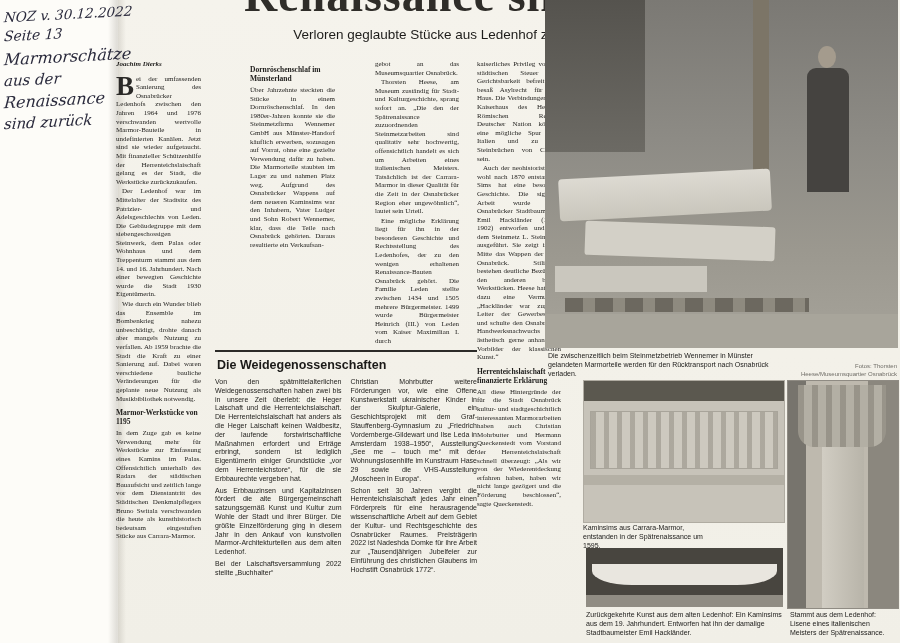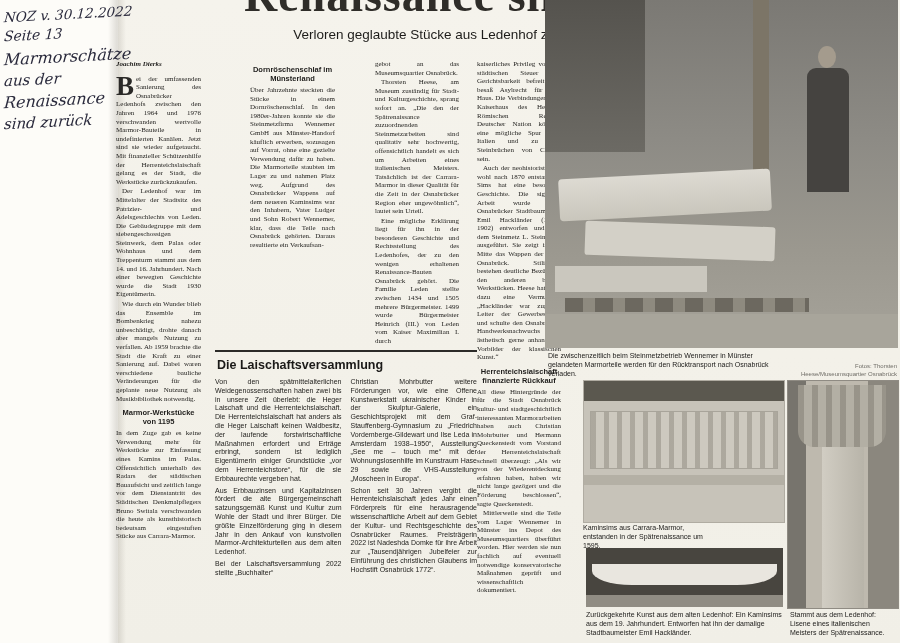--- a/index.html
+++ b/index.html
@@ -32,22 +32,22 @@
   
   .col{position:absolute;font:7px/8.6px "Liberation Serif",serif;text-align:justify;
     color:#1e1d1b;overflow:hidden;hyphens:auto;-webkit-hyphens:auto;}
   #col1{left:116px;top:60px;width:85px;height:583px;}
   #col2{left:250px;top:60px;width:85px;height:290px;}
   #col3{left:375px;top:60px;width:84px;height:290px;}
   #col4{left:477px;top:60px;width:84px;height:554px;}
   .col p{margin:0 0 1px;}
   .col p.indent{text-indent:6px;}
   .byline{font-style:italic;font-weight:bold;font-size:7px;text-align:left;margin:0 0 6px;}
-  .subhead{font-family:Liberation Sans, sans-serif;font-weight:bold;font-size:7.5px;
-    line-height:9px;text-align:center;margin:5px 0 3px;}
+  .subhead{font-family:Liberation Serif, serif;font-weight:bold;font-size:7.5px;
+    line-height:9px;text-align:left;margin:5px 0 3px;}
   .dropcap{float:left;font-size:27px;line-height:23px;font-weight:bold;padding-right:2px;color:#2a2927;}
 
   
   .box{position:absolute;left:215px;top:350px;width:262px;height:293px;border-top:2px solid #2c2b28;overflow:hidden;}
   .box-title{font-family:"Liberation Sans",sans-serif;font-weight:bold;font-size:12.5px;
     color:#1b1a18;margin:6px 0 6px 2px;}
   .box-cols{display:flex;gap:9px;}
   .box-col{width:50%;font:7px/8.8px "Liberation Sans",sans-serif;text-align:justify;color:#242320;}
   .box-col p{margin:0 0 3px;}
 
@@ -136,27 +136,26 @@
 
   <div id="col3" class="col">
     <p>gebot an das Museumsquartier Osnabrück.</p>
     <p class="indent">Thorsten Heese, am Museum zuständig für Stadt- und Kulturgeschichte, sprang sofort an. „Die den der Spätrenaissance zuzuordnenden Steinmetzarbeiten sind qualitativ sehr hochwertig, offensichtlich handelt es sich um Arbeiten eines italienischen Meisters. Tatsächlich ist der Carrara-Marmor in dieser Qualität für die Zeit in der Osnabrücker Region eher ungewöhnlich“, lautet sein Urteil.</p>
     <p class="indent">Eine mögliche Erklärung liegt für ihn in der besonderen Geschichte und Rechtsstellung des Ledenhofes, der zu den wenigen erhaltenen Renaissance-Bauten Osnabrück gehört. Die Familie Leden stellte zwischen 1434 und 1505 mehrere Bürgermeister. 1499 wurde Bürgermeister Heinrich (III.) von Leden vom Kaiser Maximilian I. durch</p>
   </div>
 
   <div id="col4" class="col">
     <p>kaiserliches Privileg von der städtischen Steuer und Gerichtsbarkeit befreit und besaß Asylrecht für sein Haus. Die Verbindungen zum Kaiserhaus des Heiligen Römischen Reiches Deutscher Nation könnten eine mögliche Spur nach Italien und zu den Steinbrüchen von Carrara sein.</p>
     <p class="indent">Auch der neohistoristische, wohl nach 1870 entstandene Sims hat eine besondere Geschichte. Die signierte Arbeit wurde vom Osnabrücker Stadtbaumeister Emil Hackländer (1830–1902) entworfen und von dem Steinmetz L. Steinhauer ausgeführt. Sie zeigt in der Mitte das Wappen der Stadt Osnabrück. Stilistisch bestehen deutliche Bezüge zu den anderen beiden Werkstücken. Heese hat auch dazu eine Vermutung: „Hackländer war zugleich Leiter der Gewerbeschule und schulte den Osnabrücker Handwerksnachwuchs ästhetisch gerne anhand der Vorbilder der klassischen Kunst.“</p>
-    <div class="subhead">Herrenteichslaischaft finanzierte Rückkauf</div>
+    <div class="subhead">Herrenteichslaischaft finanzierte Erklärung</div>
     <p>All diese Hintergründe der für die Stadt Osnabrück kultur- und stadtgeschichtlich interessanten Marmorarbeiten haben auch Christian Mohrbutter und Hermann Queckenstedt vom Vorstand der Herrenteichslaischaft schnell überzeugt: „Als wir von der Wiederentdeckung erfahren haben, haben wir nicht lange gezögert und die Förderung beschlossen“, sagte Queckenstedt.</p>
-    <p class="indent">Mittlerweile sind die Teile vom Lager Wennemer in Münster ins Depot des Museumsquartiers überführt worden. Hier werden sie nun fachlich auf eventuell notwendige konservatorische Maßnahmen geprüft und wissenschaftlich dokumentiert.</p>
   </div>
 
   <div class="box">
-    <div class="box-title">Die Laischaftsversammlung</div>
+    <div class="box-title">Die Weidegenossenschaften</div>
     <div class="box-cols">
       <div class="box-col">
         <p>Von den spätmittelalterlichen Weidegenossenschaften haben zwei bis in unsere Zeit überlebt: die Heger Laischaft und die Herrenteichslaischaft. Die Herrenteichslaischaft hat anders als die Heger Laischaft keinen Waldbesitz, der laufende forstwirtschaftliche Maßnahmen erfordert und Erträge erbringt, sondern ist lediglich Eigentümerin einiger Grundstücke „vor dem Herrenteichstore“, für die sie Erbbaurechte vergeben hat.</p>
         <p>Aus Erbbauzinsen und Kapitalzinsen fördert die alte Bürgergemeinschaft satzungsgemäß Kunst und Kultur zum Wohle der Stadt und ihrer Bürger. Die größte Einzelförderung ging in diesem Jahr in den Ankauf von kunstvollen Marmor-Architekturteilen aus dem alten Ledenhof.</p>
         <p>Bei der Laischaftsversammlung 2022 stellte „Buchhalter“</p>
       </div>
       <div class="box-col">
         <p>Christian Mohrbutter weitere Förderungen vor, wie eine Offene Kunstwerkstatt ukrainischer Kinder in der Skulptur-Galerie, ein Geschichtsprojekt mit dem Graf-Stauffenberg-Gymnasium zu „Friedrich Vordemberge-Gildewart und Ilse Leda in Amsterdam 1938–1950“, Ausstellung „See me – touch me“ mit der Wohnungslosenhilfe im Kunstraum Hase 29 sowie die VHS-Ausstellung „Moscheen in Europa“.</p>
         <p>Schon seit 30 Jahren vergibt die Herrenteichslaischaft jedes Jahr einen Förderpreis für eine herausragende wissenschaftliche Arbeit auf dem Gebiet der Kultur- und Rechtsgeschichte des Osnabrücker Raumes. Preisträgerin 2022 ist Nadeshda Domke für ihre Arbeit zur „Tausendjährigen Jubelfeier zur Einführung des christlichen Glaubens im Hochstift Osnabrück 1772“.</p>
       </div>

